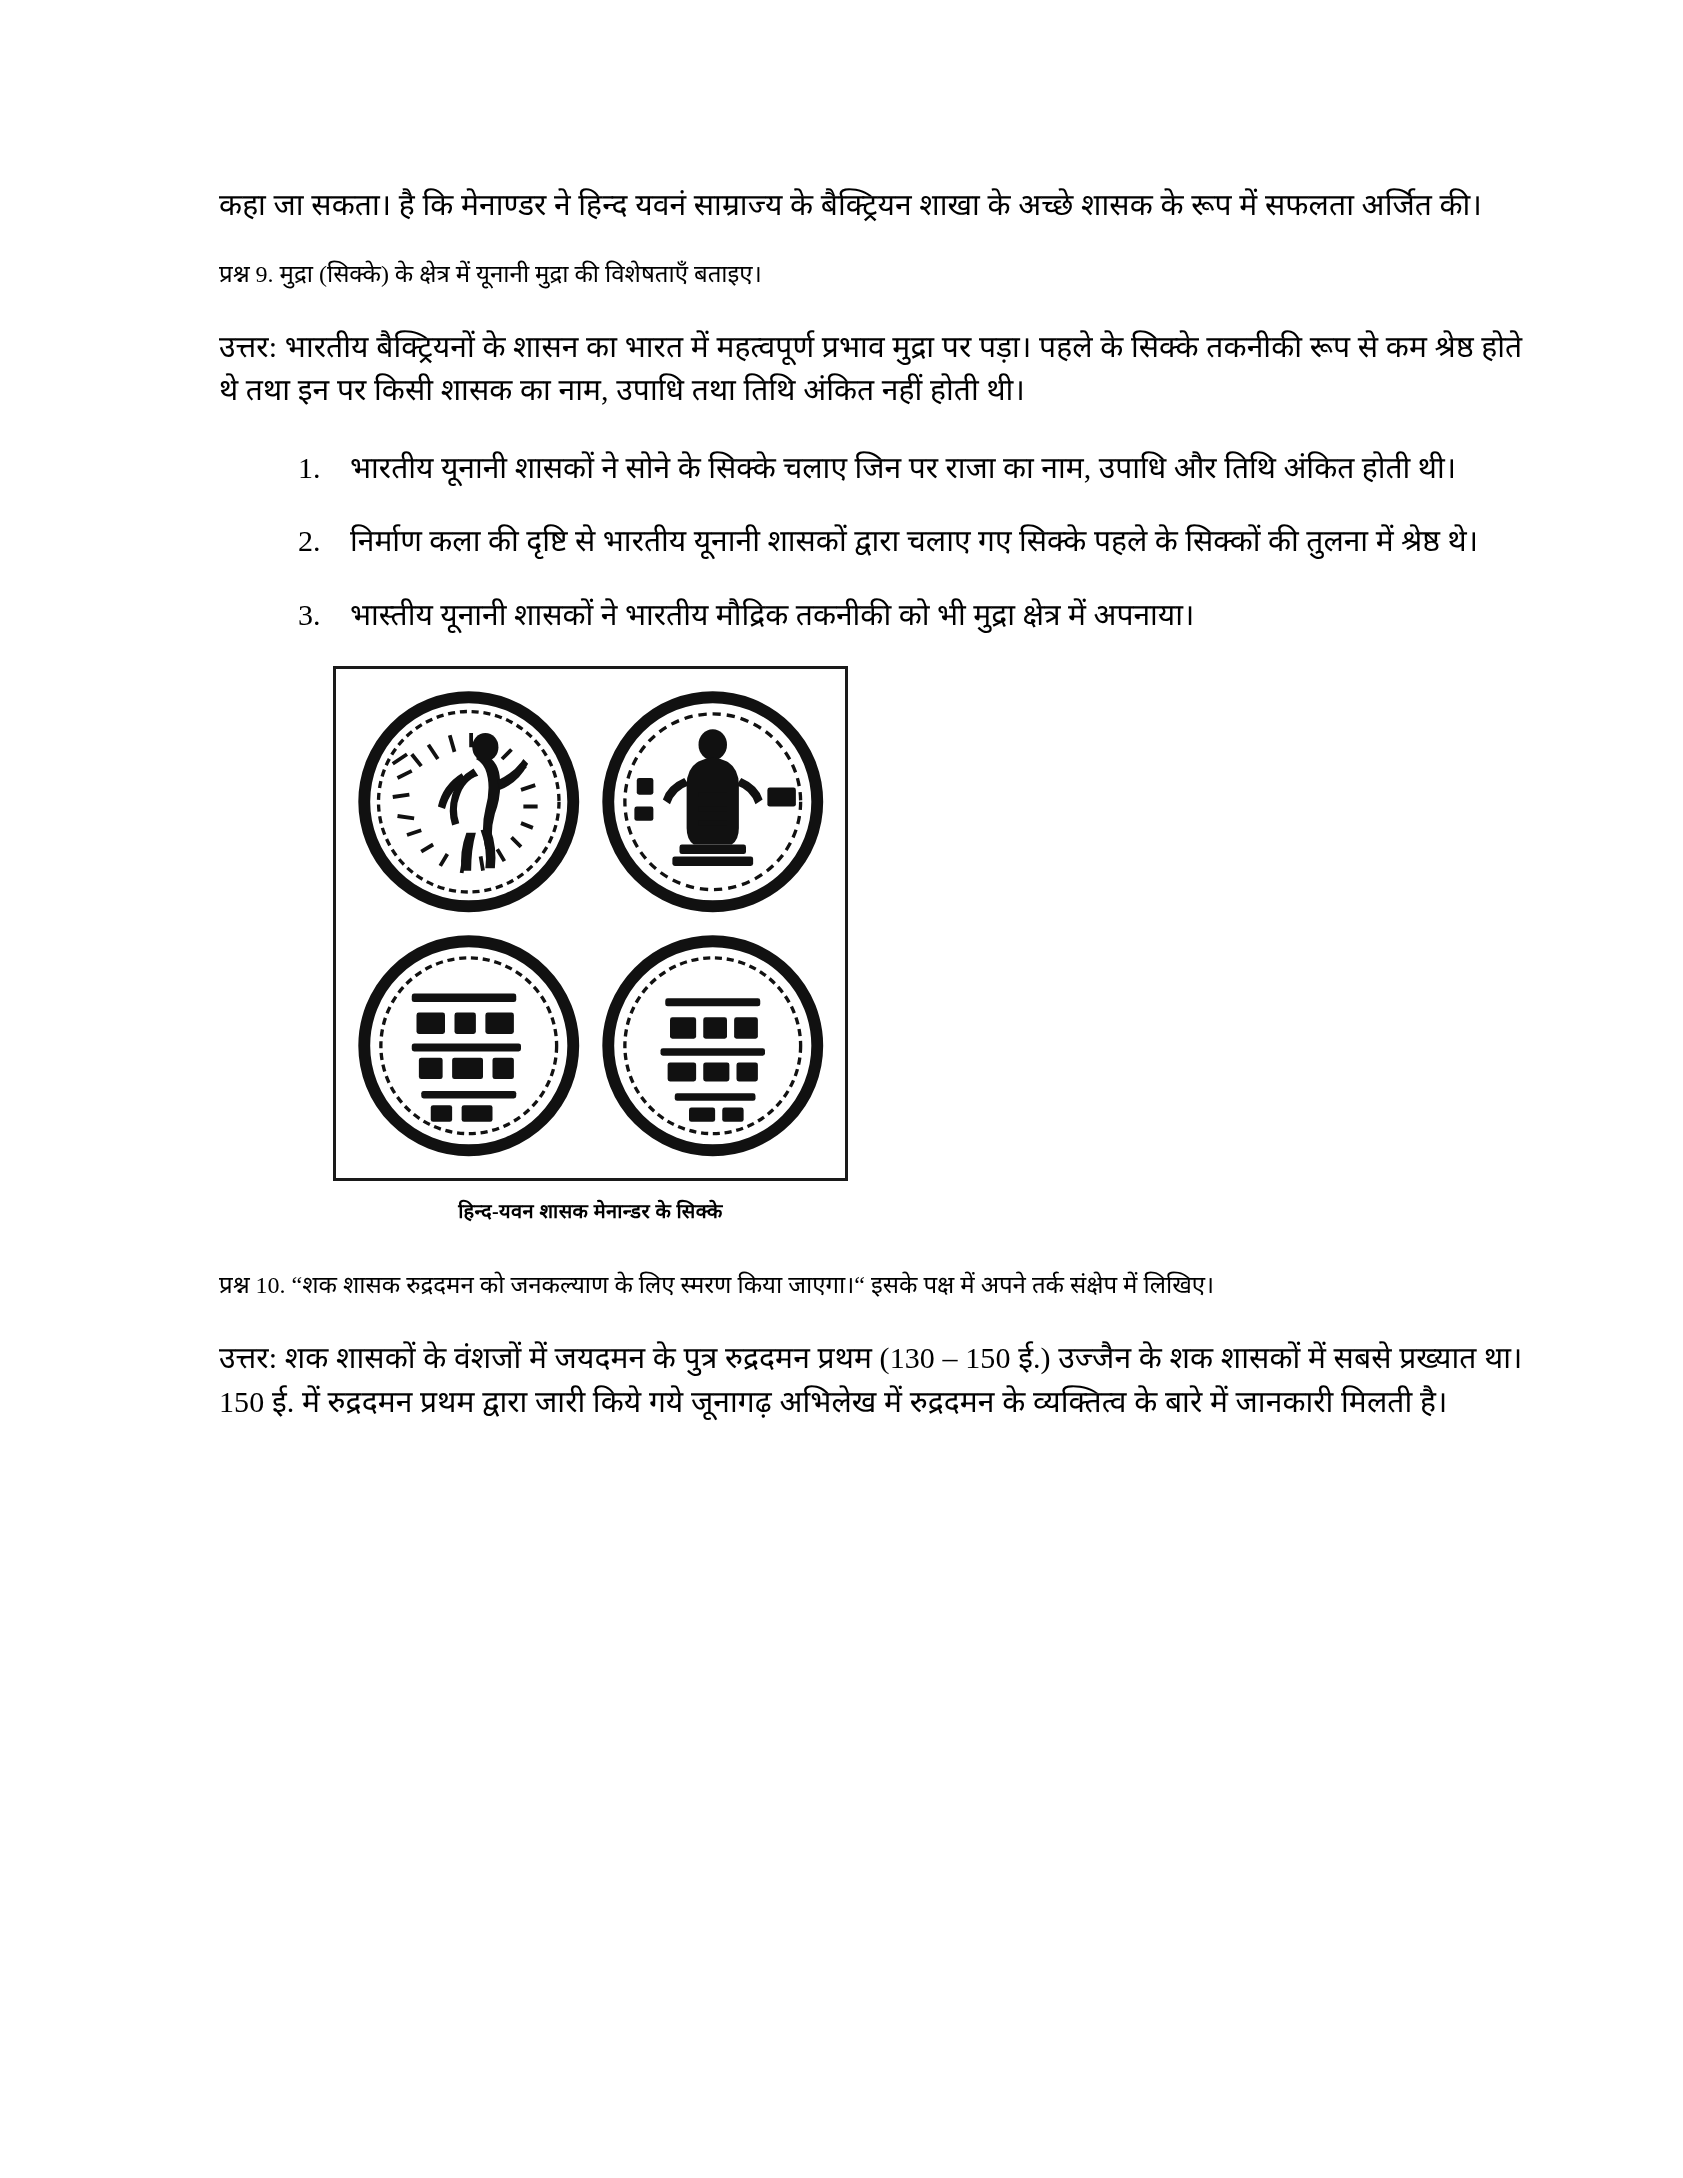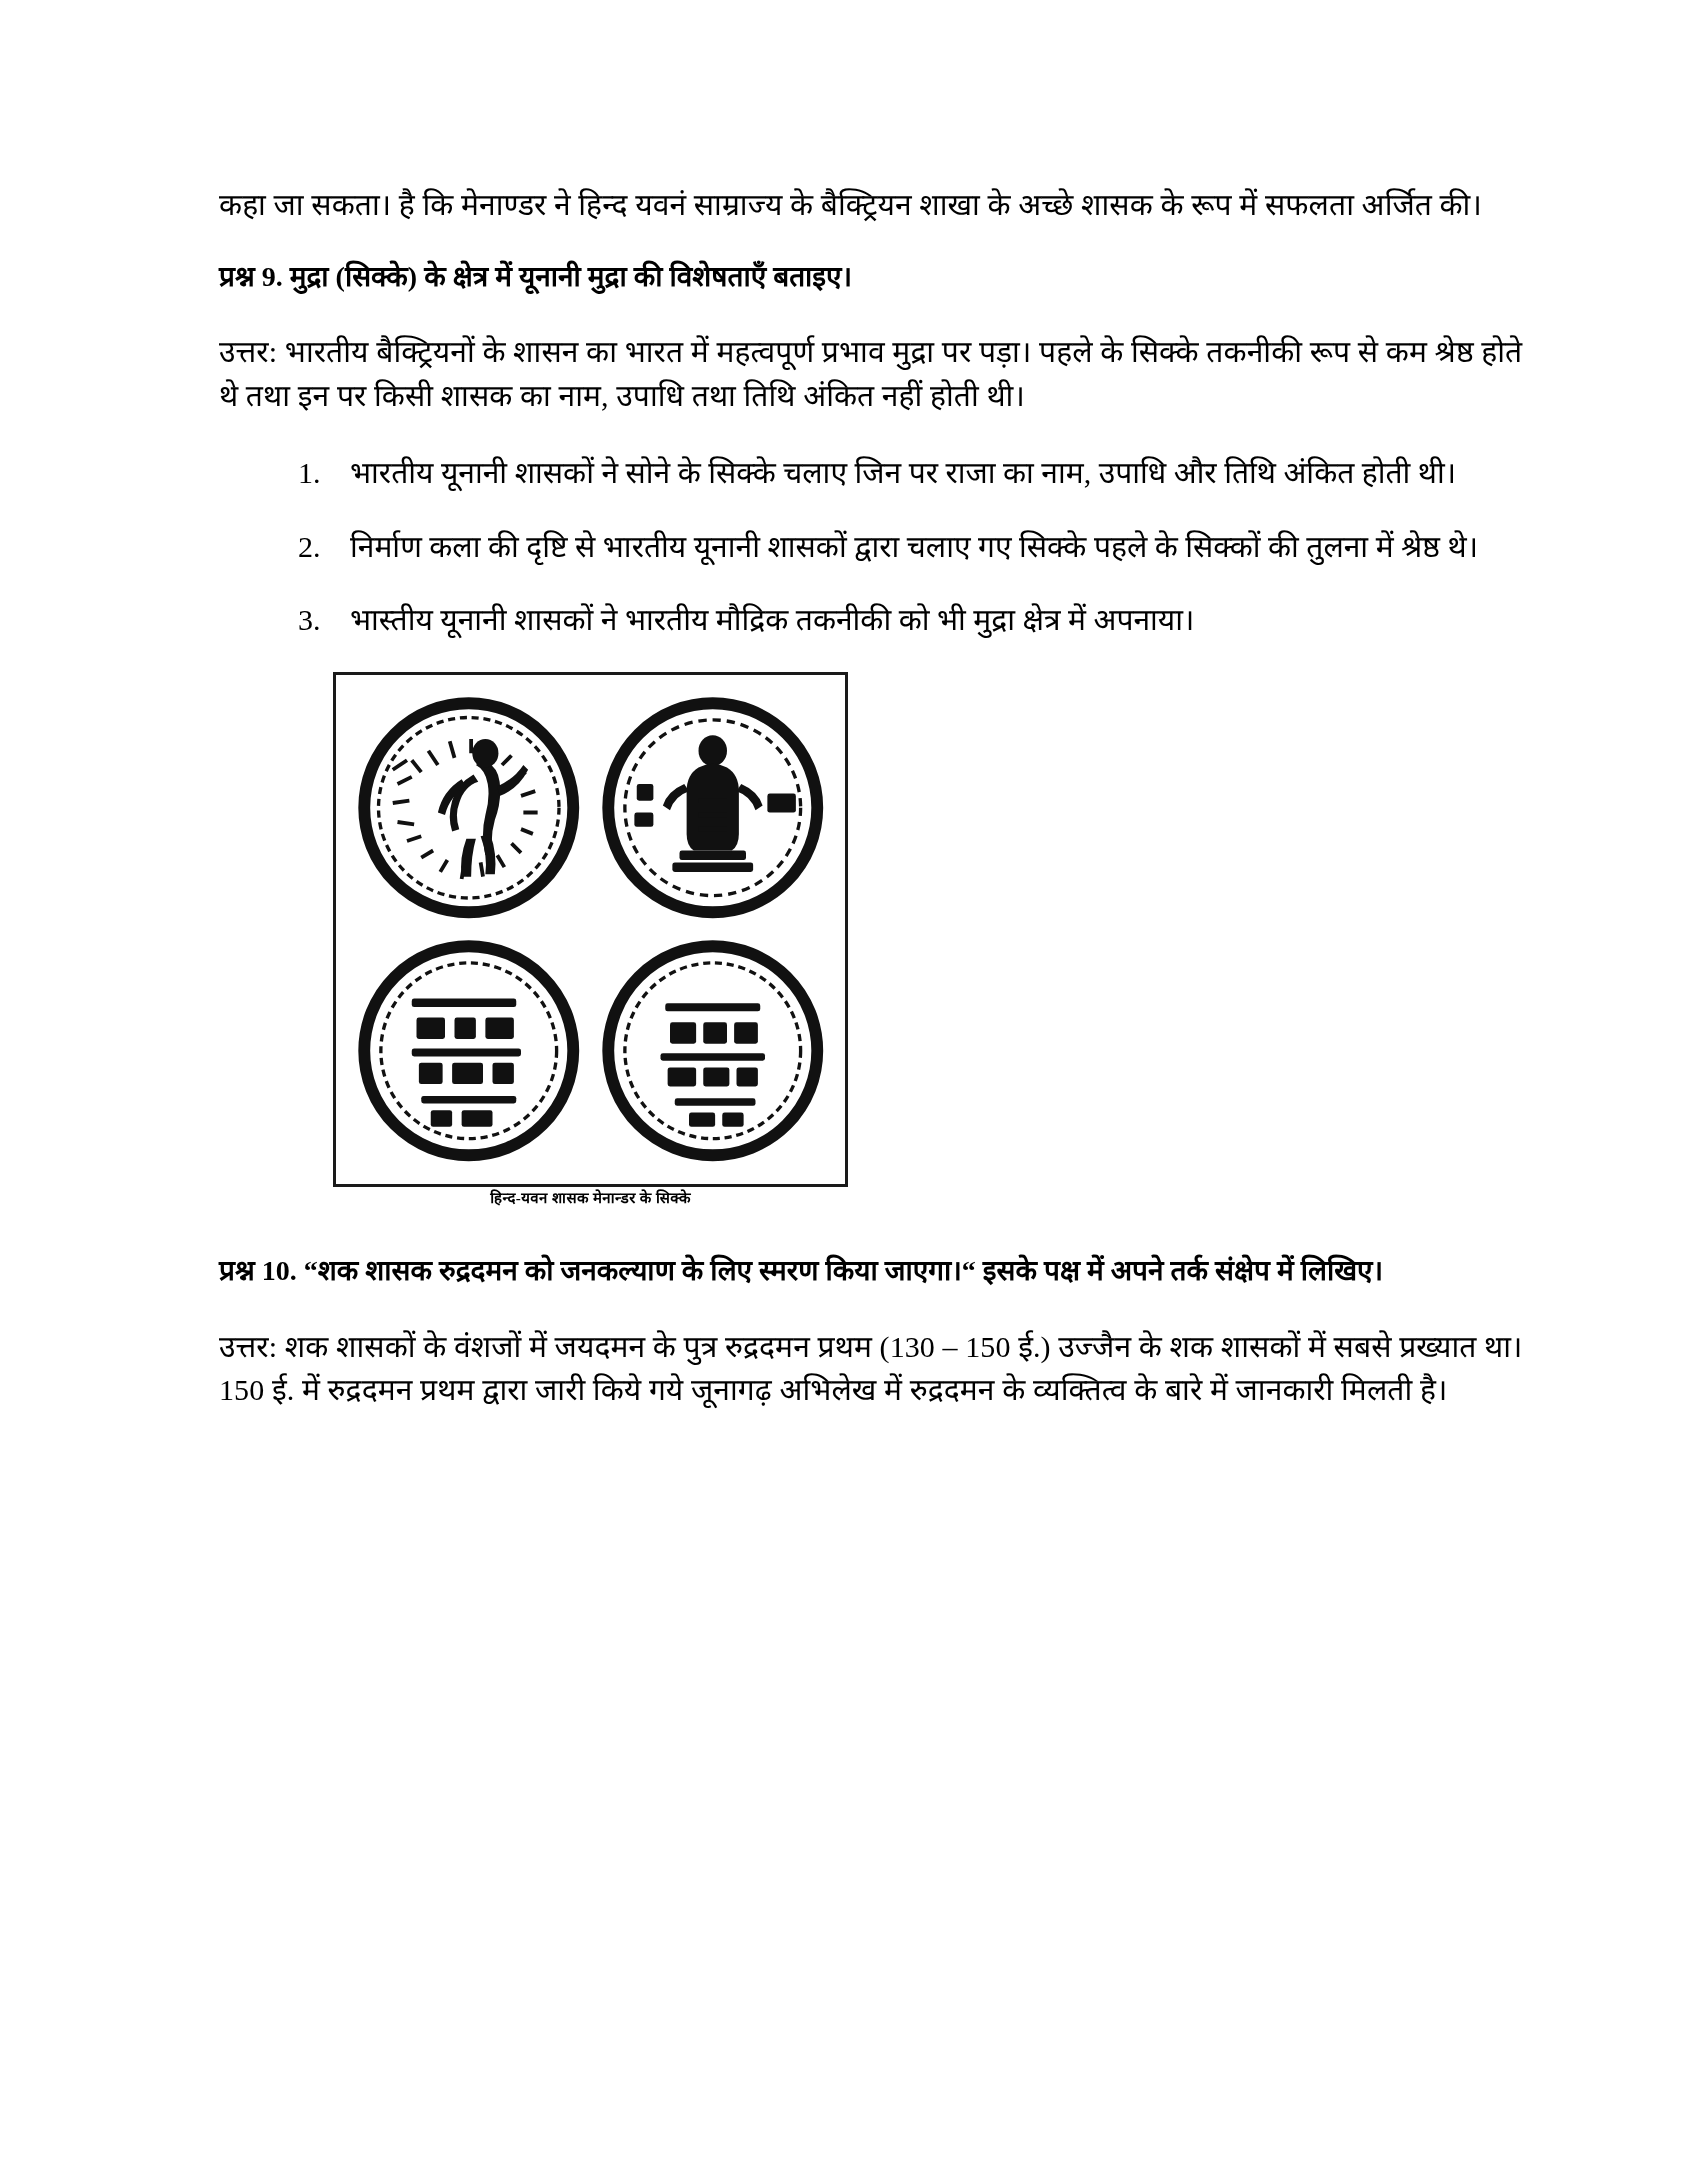--- a/index.html
+++ b/index.html
@@ -34,23 +34,23 @@
     letter-spacing: 0.1px;
   }
   .para.tight {
     margin-bottom: 30px;
   }
   .lead {
     font-weight: normal;
     text-align: right;
   }
   .qhead {
-    font-size: 28px;
+    font-size: 24px;
     line-height: 1.42;
-    font-weight: bold;
+    font-weight: normal;
     margin: 0 0 34px 0;
   }
   .sub-bold {
     font-size: 30px;
     line-height: 1.42;
     font-weight: bold;
     margin: 0 0 34px 0;
   }
   ol.features {
     margin: 0 0 28px 0;
@@ -93,23 +93,24 @@
   }
   .coin svg {
     display: block;
     width: 100%;
     height: 100%;
   }
   .caption {
     margin-left: 114px;
     width: 515px;
     text-align: center;
-    font-size: 15px;
+    font-size: 20px;
     font-weight: bold;
     letter-spacing: 0.4px;
+    padding-top: 16px;
     font-family: "Liberation Serif", "DejaVu Serif", serif;
   }
 </style>
 </head>
 <body>
 
 <div class="page">
   <div class="content">
 
     <p class="para tight">कहा जा सकता। है कि मेनाण्डर ने हिन्द यवनं साम्राज्य के बैक्ट्रियन शाखा के अच्छे शासक के रूप में सफलता अर्जित की।</p>

